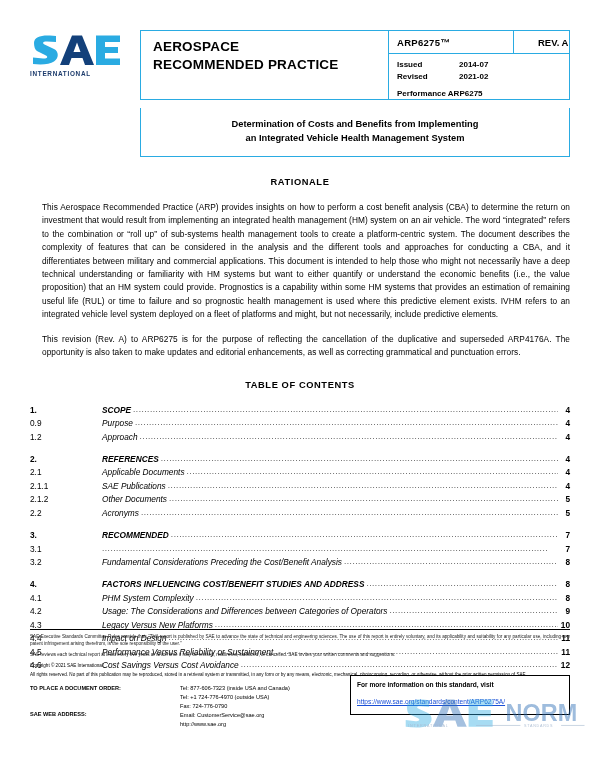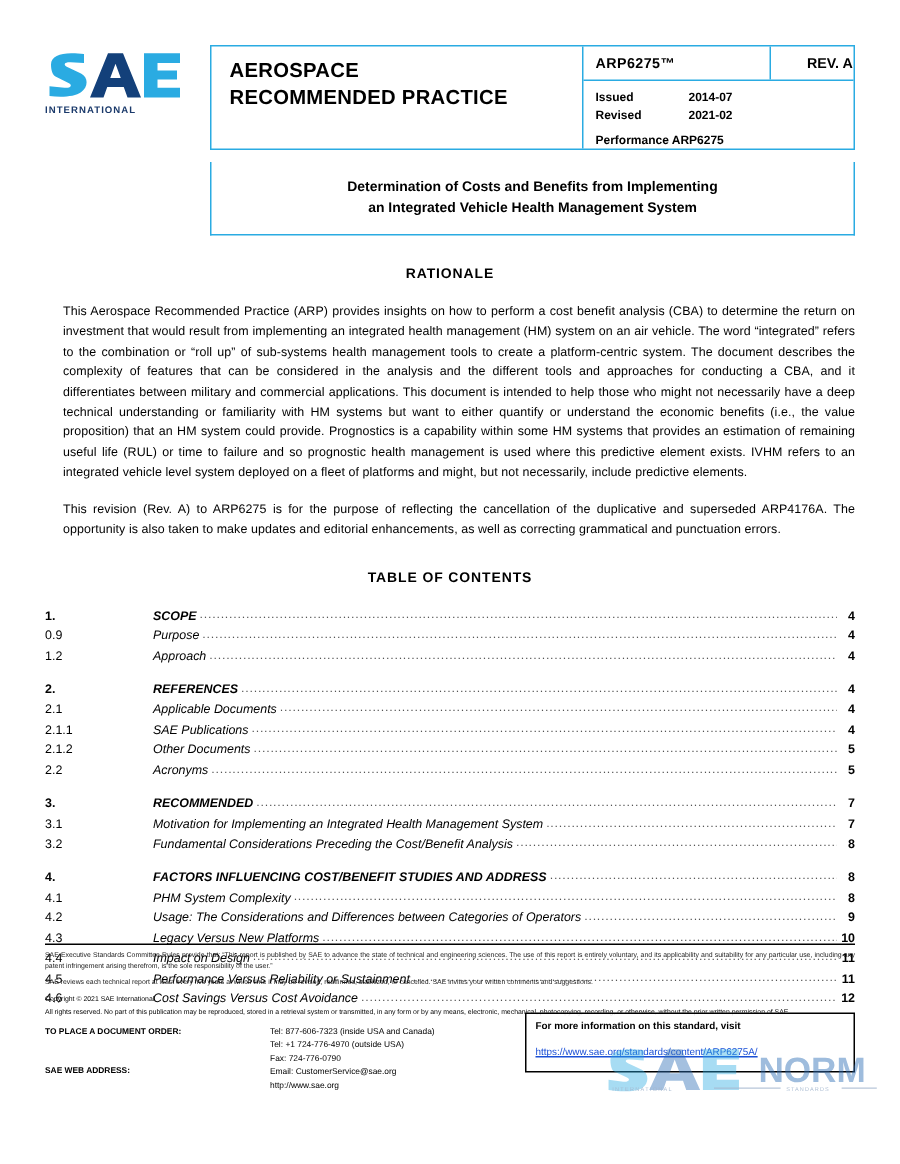--- a/index.html
+++ b/index.html
@@ -357,21 +357,20 @@
         <span class="toc-page">5</span>
       </div>
       <div class="toc-row major gap">
         <span class="toc-num">3.</span>
         <span class="toc-label">RECOMMENDED</span>
         <span class="toc-dots">...............................................................................................................................................................</span>
         <span class="toc-page">7</span>
       </div>
       <div class="toc-row">
         <span class="toc-num">3.1</span>
-        <span class="toc-label">Motivation for Implementing an Integrated Health Management System</span>
         <span class="toc-dots">...............................................................................................................................................................</span>
         <span class="toc-page">7</span>
       </div>
       <div class="toc-row">
         <span class="toc-num">3.2</span>
         <span class="toc-label">Fundamental Considerations Preceding the Cost/Benefit Analysis</span>
         <span class="toc-dots">...............................................................................................................................................................</span>
         <span class="toc-page">8</span>
       </div>
       <div class="toc-row major gap">

